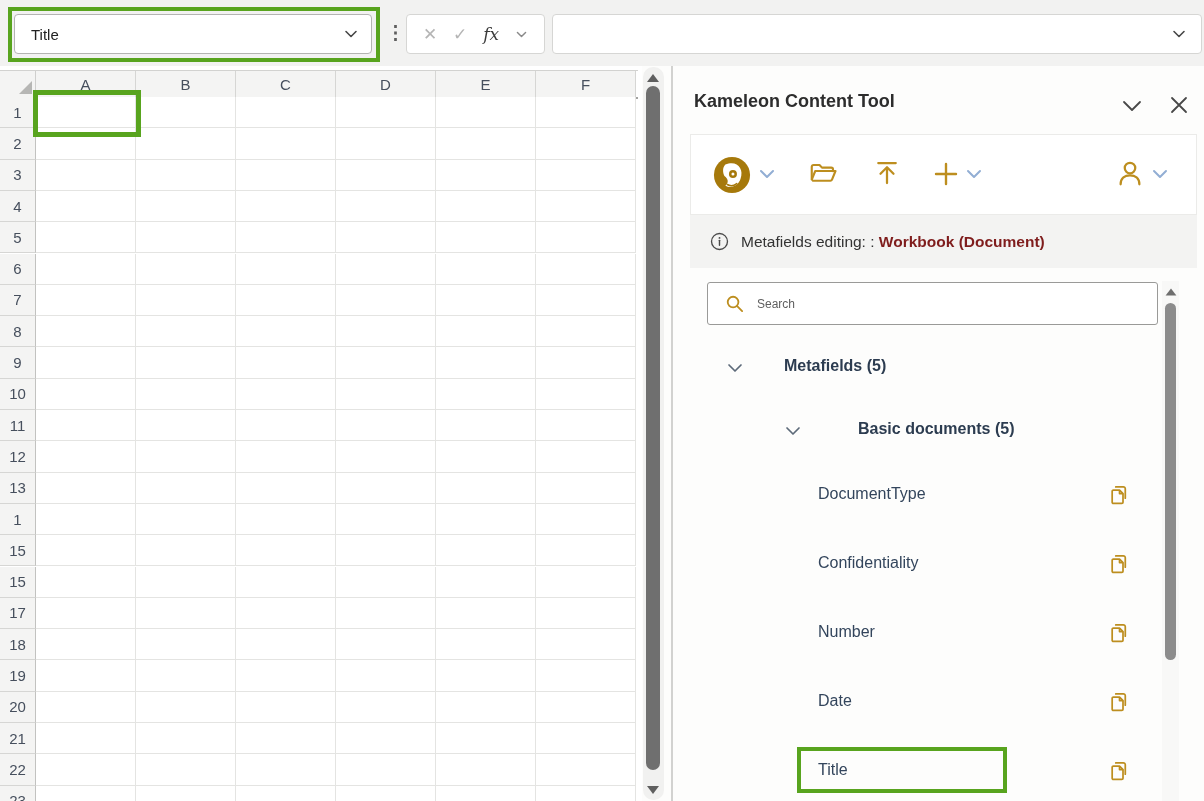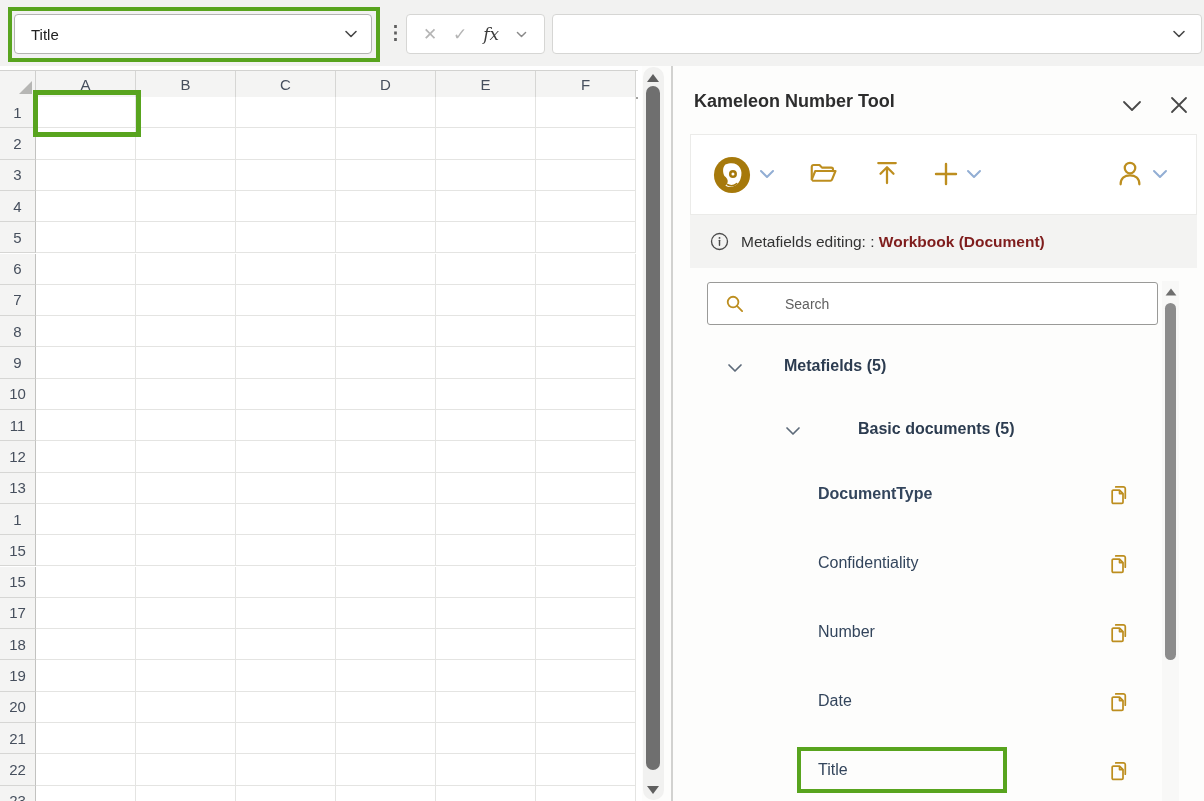--- a/index.html
+++ b/index.html
@@ -59,22 +59,22 @@
   .tb-icon { position:absolute; cursor:pointer; }
 
   .info-bar { position:absolute; left:17px; top:149px; width:507px; height:53px; background:#f3f3f2;
               display:flex; align-items:center; font-size:15.5px; color:#333; }
   .info-bar .info-icon { margin:0 12px 0 20px; flex:0 0 auto; }
   .info-bar b { color:#7f1d1d; }
 
   .search-box { position:absolute; left:34px; top:216px; width:451px; height:43px; background:#fff;
                 border:1px solid #9a9a98; border-radius:3px; display:flex; align-items:center; }
   .search-box .mag { margin:0 12px 0 16px; flex:0 0 auto; }
-  .search-box input { border:none; outline:none; flex:1; font-size:14px; color:#8b5cf6;
-                font-family:"Liberation Sans",sans-serif; background:transparent;margin-left:28px; }
+  .search-box input { border:none; outline:none; flex:1; font-size:12px; color:#8b5cf6;
+                font-family:"Liberation Sans",sans-serif; background:transparent; }
   .search-box input::placeholder { color:#5f5f5f; opacity:1; }
 
   .tree-row { position:absolute; left:17px; width:507px; height:30px; }
   .tree-chev { position:absolute; top:5px; width:20px; height:20px; cursor:pointer; }
   .tree-group-label { position:absolute; top:4px; font-size:16px; font-weight:700; color:#2c3c50; }
   .tree-item-label { position:absolute; left:128px; top:4px; font-size:16px; color:#33455c; }
   .copy-btn { position:absolute; right:65px; top:1px; width:26px; height:26px; cursor:pointer; }
 
   .pane-scrollbar { position:absolute; left:489px; top:215px; width:17px; height:520px; background:#f8f8f7; }
   .pane-scrollbar .tri-up { position:absolute; left:3px; top:7px; transform:scale(0.9); border-bottom-color:#6e6e6e; }
@@ -300,21 +300,21 @@
 
   <div class="grid-scrollbar">
     <div class="tri-up"></div>
     <div class="thumb"></div>
     <div class="tri-down"></div>
   </div>
 
   <div class="pane-divider"></div>
 
   <div class="pane">
-    <div class="pane-title">Kameleon Number Tool</div>
+    <div class="pane-title">Kameleon Content Tool</div>
     <div class="pane-collapse">
       <svg width="24" height="20" viewBox="0 0 24 20">
           <path d="M4 6 L12 14 L20 6" fill="none" stroke="#484848" stroke-width="1.8" stroke-linecap="round" stroke-linejoin="round"></path>
         </svg>
     </div>
     <div class="pane-close">
       <svg width="24" height="24" viewBox="0 0 24 24">
           <path d="M5 5 L19 19 M19 5 L5 19" fill="none" stroke="#484848" stroke-width="1.8" stroke-linecap="round"></path>
         </svg>
     </div>
@@ -401,21 +401,21 @@
 
     <div class="tree-row" style="top:350px;">
       <span class="tree-chev" style="left:93px;">
         <svg width="20" height="20" viewBox="0 0 20 20">
             <path d="M4 7 L10 13 L16 7" fill="none" stroke="#5d6a79" stroke-width="1.7" stroke-linecap="round" stroke-linejoin="round"></path>
           </svg>
       </span>
       <span class="tree-group-label" style="left:168px;">Basic documents (5)</span>
     </div>
 
-    <div class="tree-row" style="top:415px;font-weight:bold;">
+    <div class="tree-row" style="top:415px;">
       <span class="tree-item-label">DocumentType</span>
       <span class="copy-btn">
         <svg width="26" height="26" viewBox="0 0 24 24">
           <path d="M9 4.5 H16 a1.8 1.8 0 0 1 1.8 1.8 V15" fill="none" stroke="#BD8E1F" stroke-width="1.6" stroke-linecap="round"></path>
           <path d="M6.8 7.5 h5.7 l3.2 3.2 V18.7 a1.1 1.1 0 0 1 -1.1 1.1 H6.8 a1.1 1.1 0 0 1 -1.1 -1.1 V8.6 a1.1 1.1 0 0 1 1.1 -1.1 Z" fill="none" stroke="#BD8E1F" stroke-width="1.6" stroke-linejoin="round"></path>
           <path d="M12.5 7.5 v3.2 h3.2" fill="none" stroke="#BD8E1F" stroke-width="1.6" stroke-linejoin="round"></path>
         </svg>
       </span>
     </div>
 

